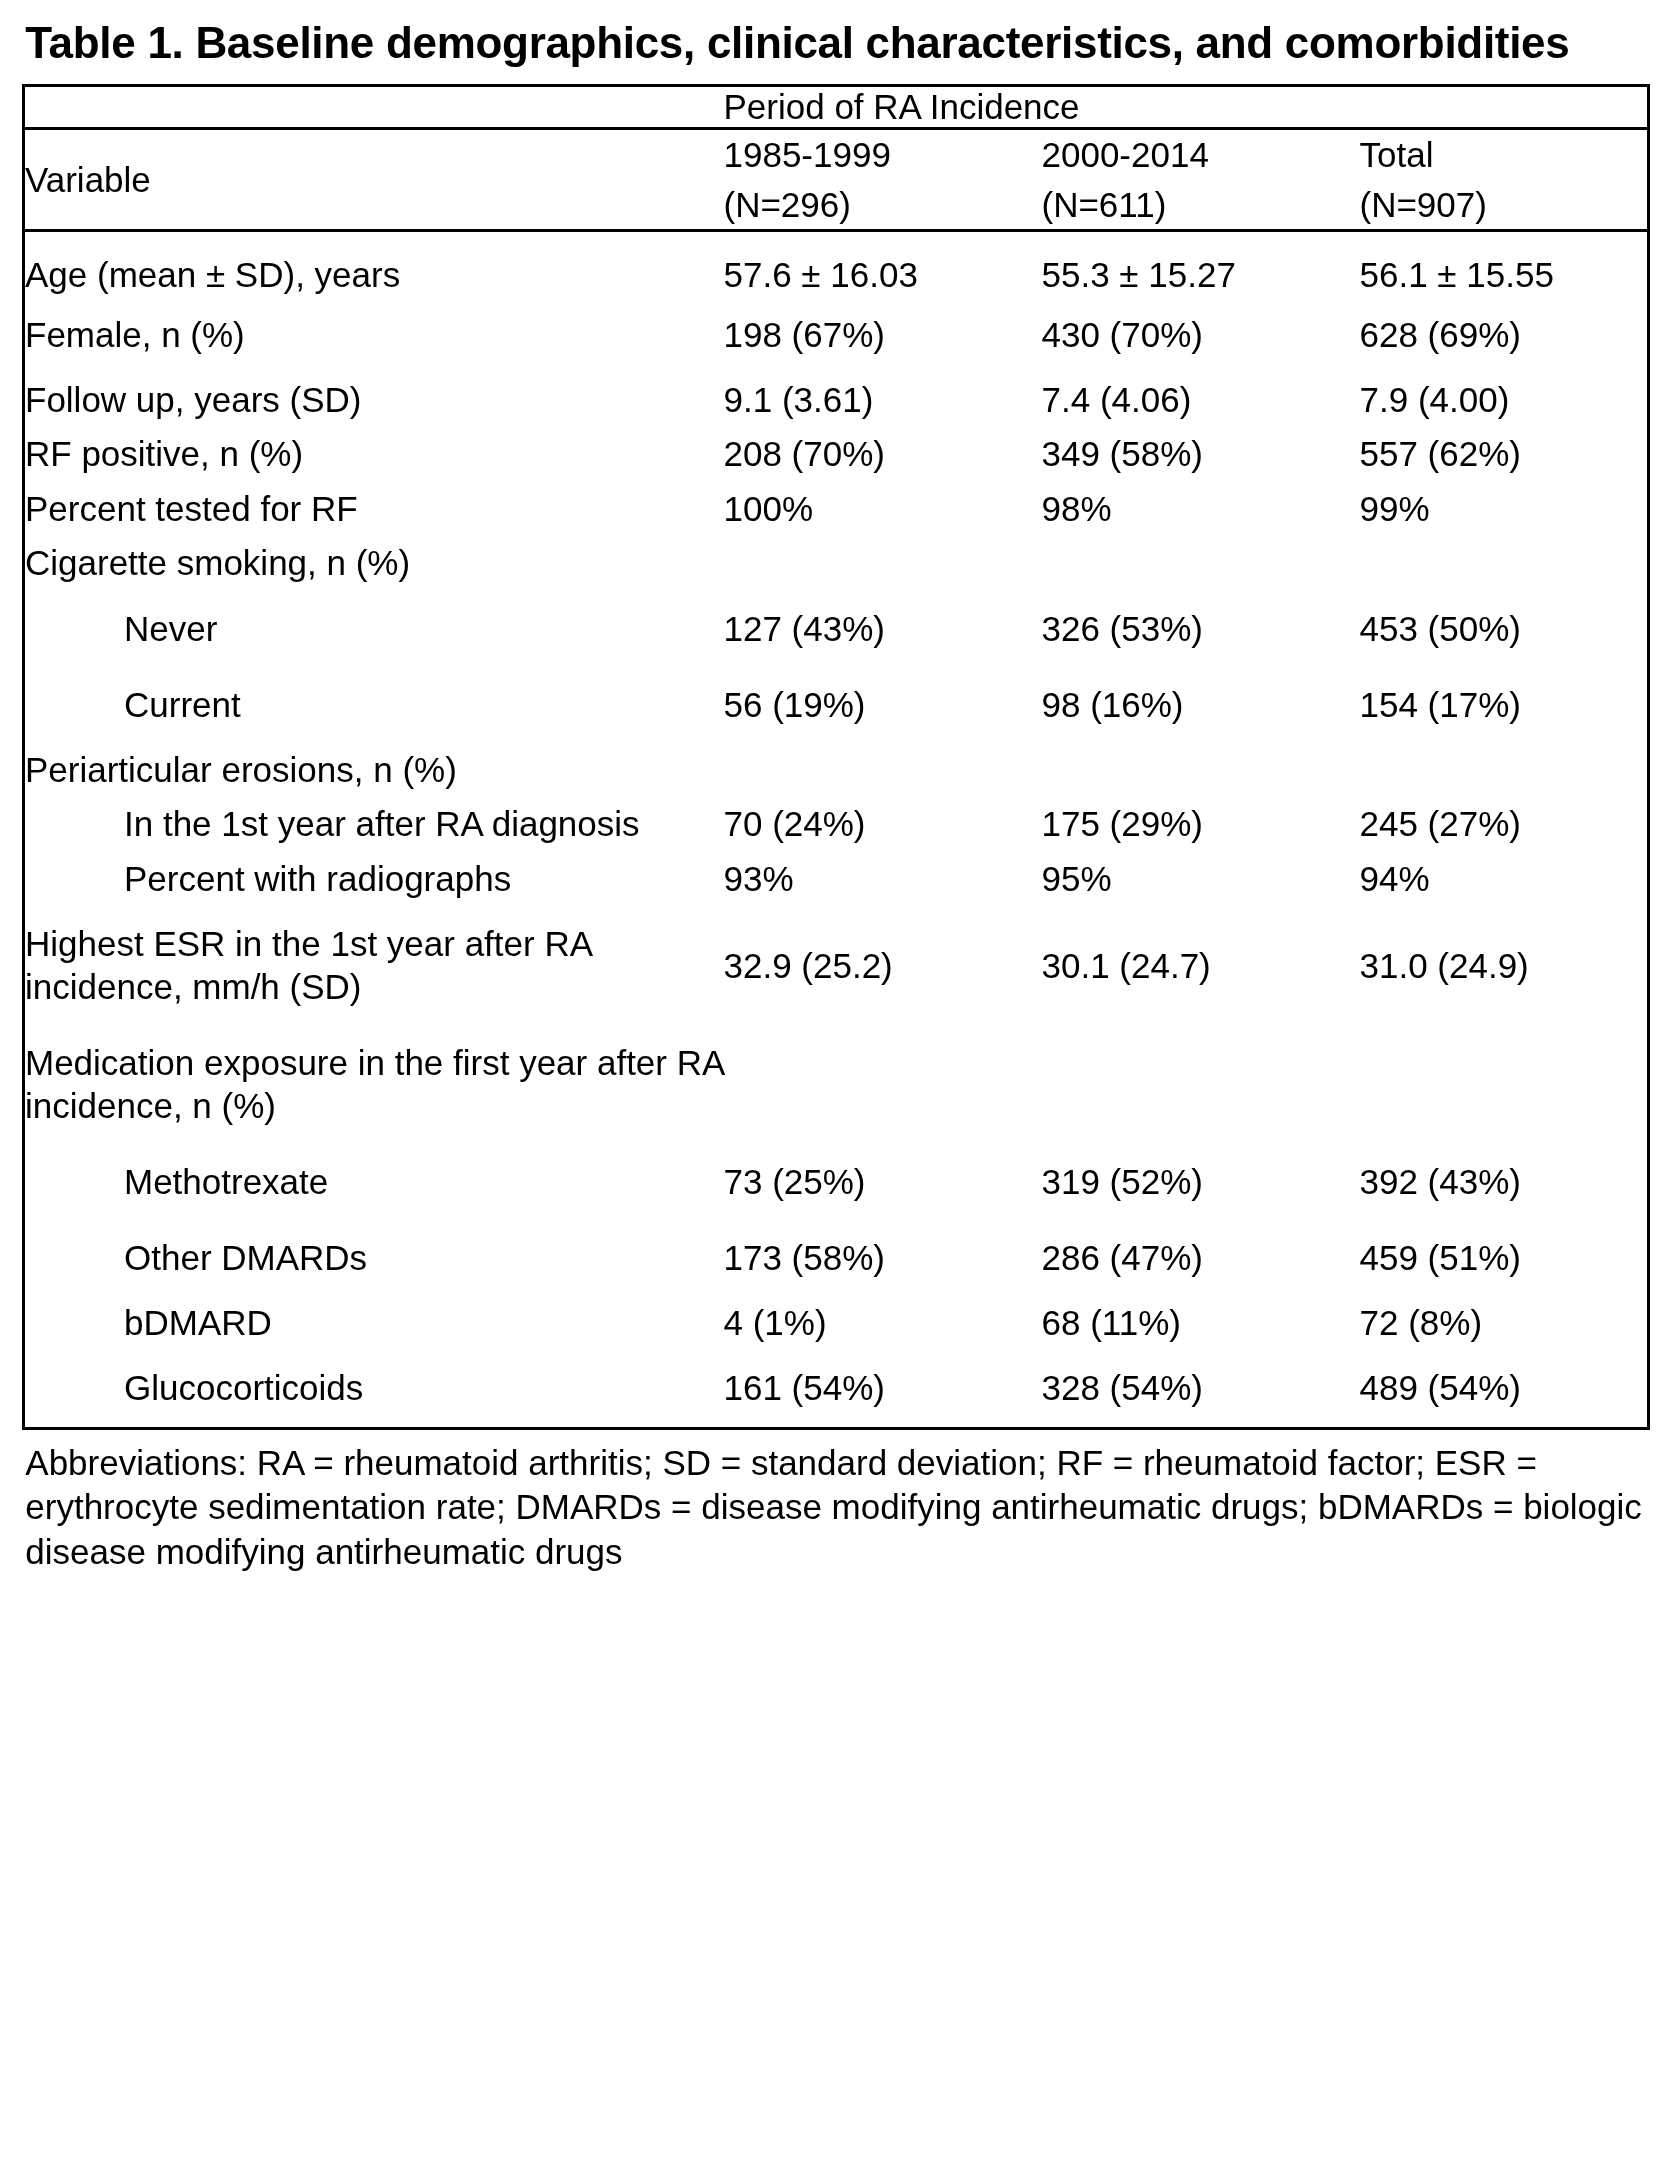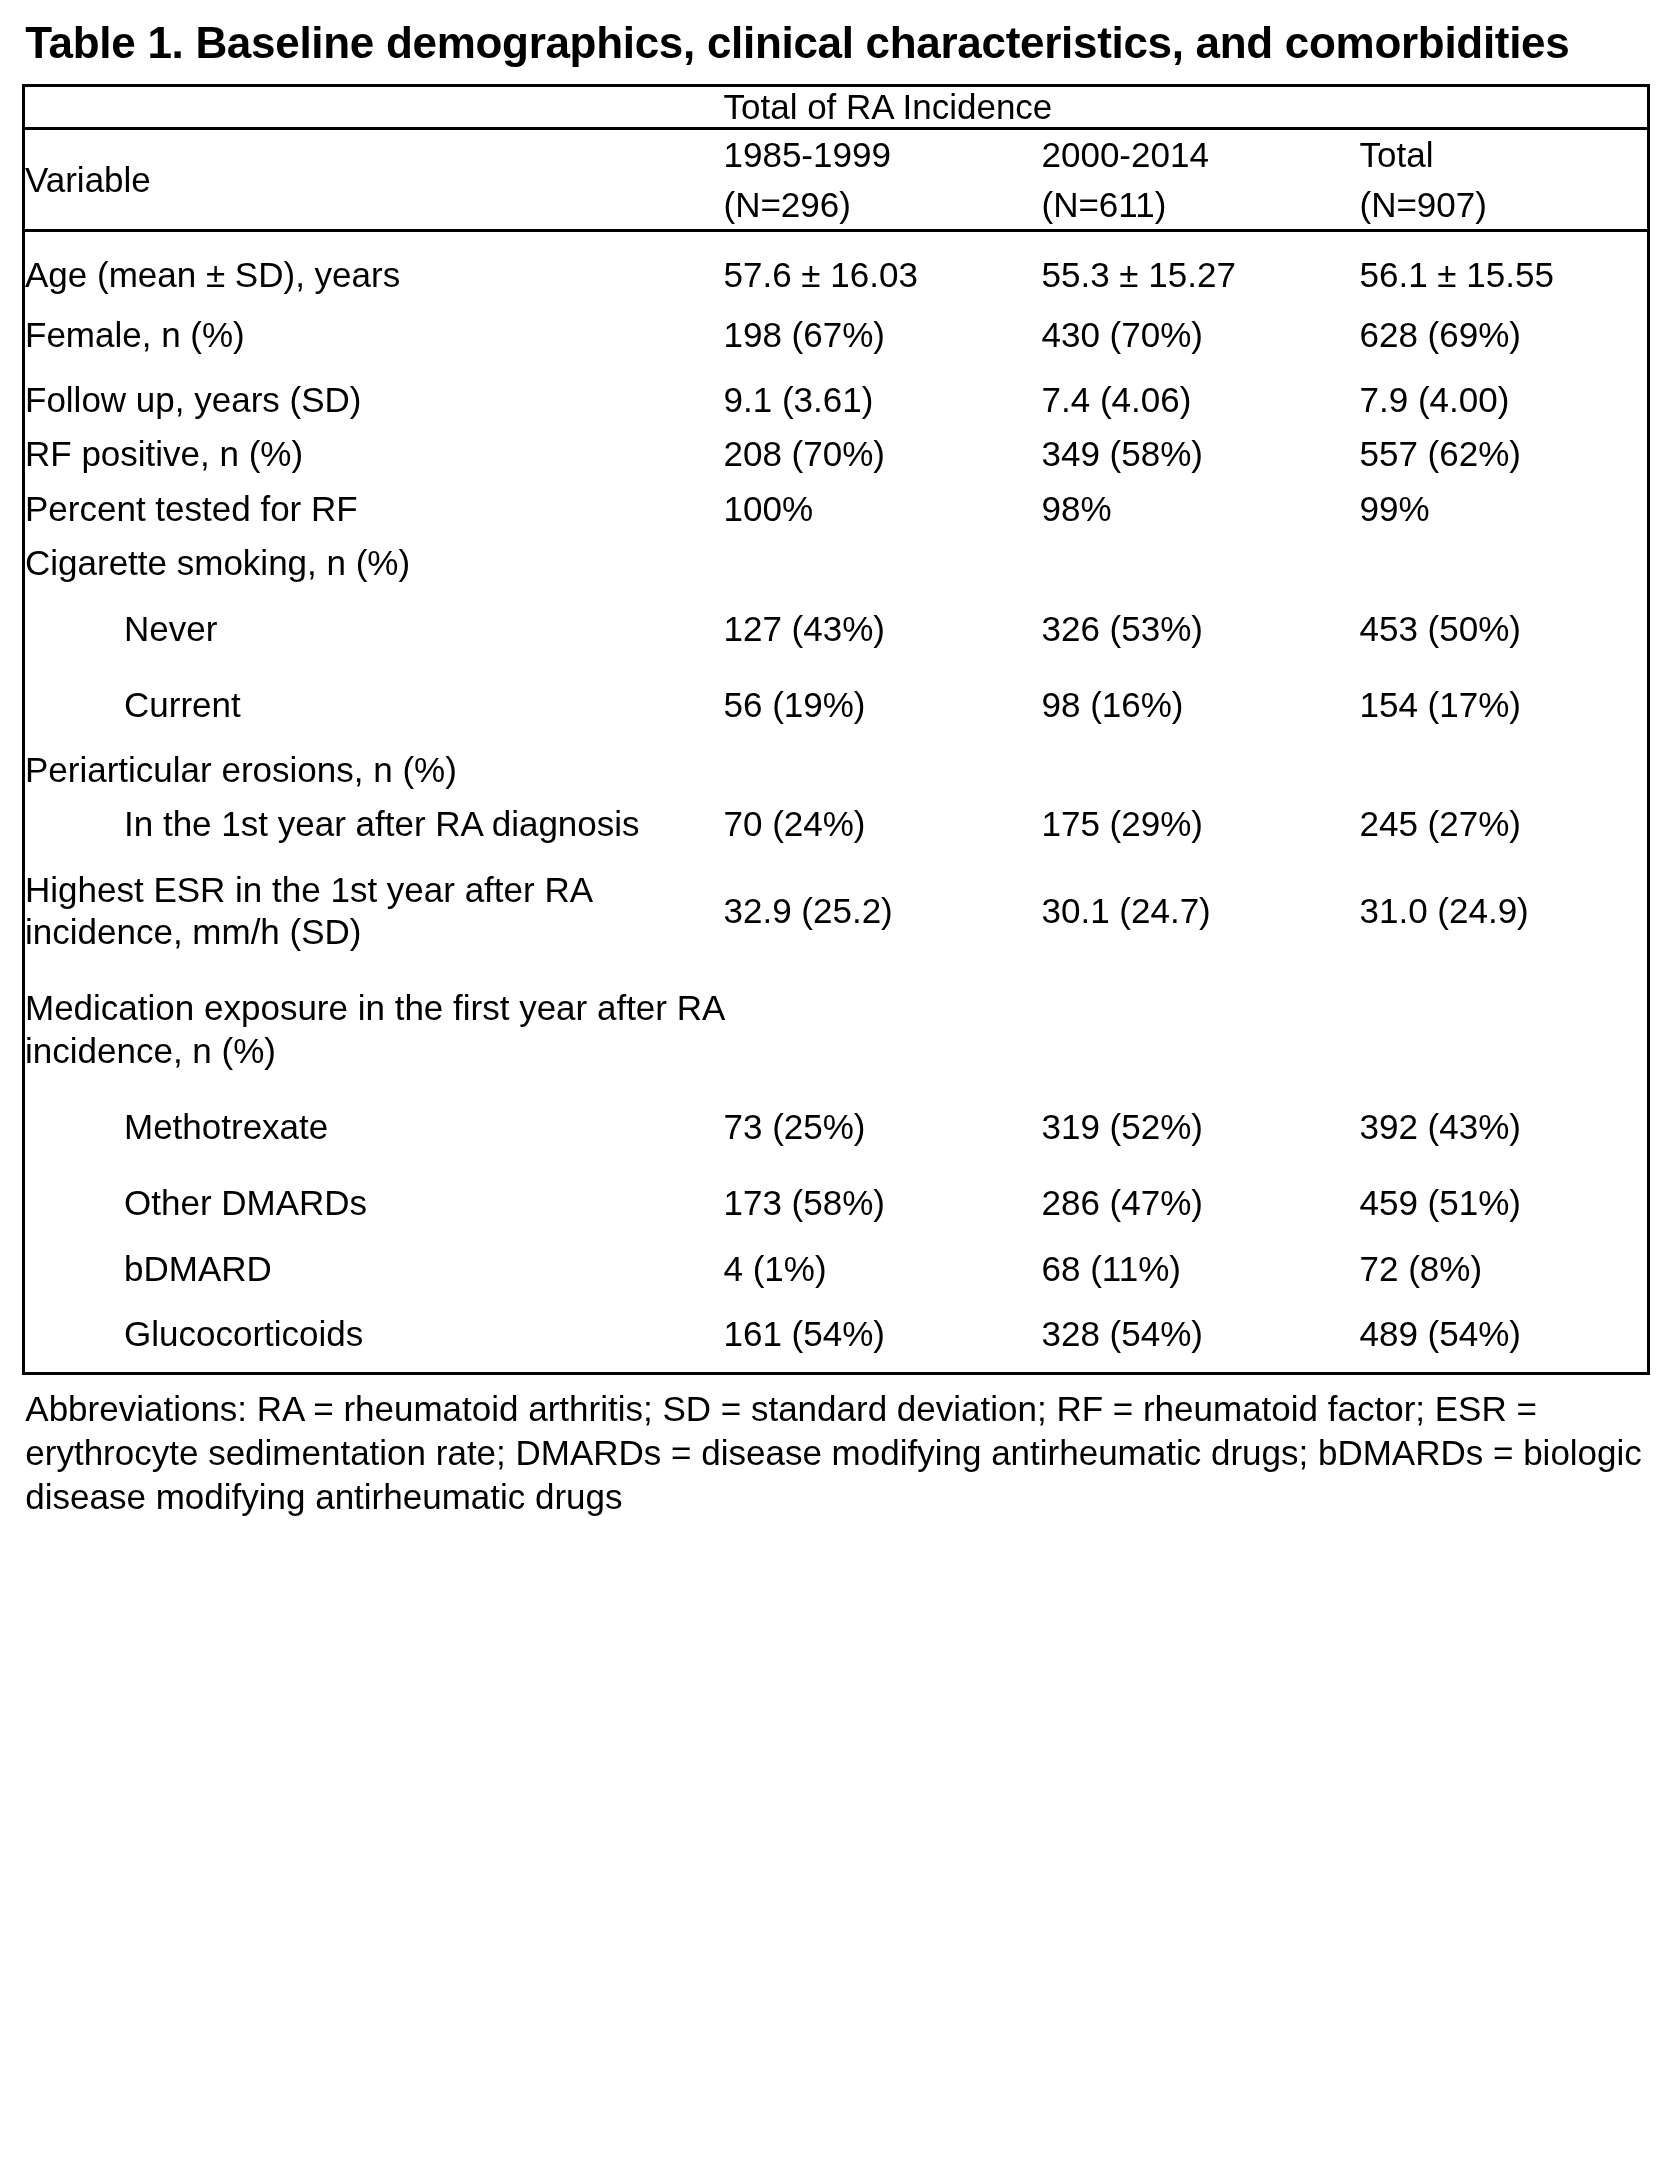--- a/index.html
+++ b/index.html
@@ -118,21 +118,21 @@
   <table class="tbl">
     <colgroup>
       <col class="c-var">
       <col class="c-a">
       <col class="c-b">
       <col class="c-c">
     </colgroup>
     <thead>
       <tr>
         <td class="hdr-blank"></td>
-        <td class="hdr-top-group hdr-group-cell" colspan="3">Total of RA Incidence</td>
+        <td class="hdr-top-group hdr-group-cell" colspan="3">Period of RA Incidence</td>
       </tr>
       <tr class="hdr-row-bottom">
         <td class="hdr-var">Variable</td>
         <td class="hdr-col">
           <div>1985-1999</div>
           <div>(N=296)</div>
         </td>
         <td class="hdr-col">
           <div>2000-2014</div>
           <div>(N=611)</div>
@@ -210,20 +210,26 @@
         <td class="val"></td>
       </tr>
 
       <tr class="tight">
         <td class="lbl indent">In the 1st year after RA diagnosis</td>
         <td class="val">70 (24%)</td>
         <td class="val">175 (29%)</td>
         <td class="val">245 (27%)</td>
       </tr>
 
+      <tr class="tight">
+        <td class="lbl indent">Percent with radiographs</td>
+        <td class="val">93%</td>
+        <td class="val">95%</td>
+        <td class="val">94%</td>
+      </tr>
 
       <tr class="loose">
         <td class="lbl">Highest ESR in the 1st year after RA incidence, mm/h (SD)</td>
         <td class="val">32.9 (25.2)</td>
         <td class="val">30.1 (24.7)</td>
         <td class="val">31.0 (24.9)</td>
       </tr>
 
       <tr class="loose">
         <td class="lbl">Medication exposure in the first year after RA incidence, n (%)</td>

